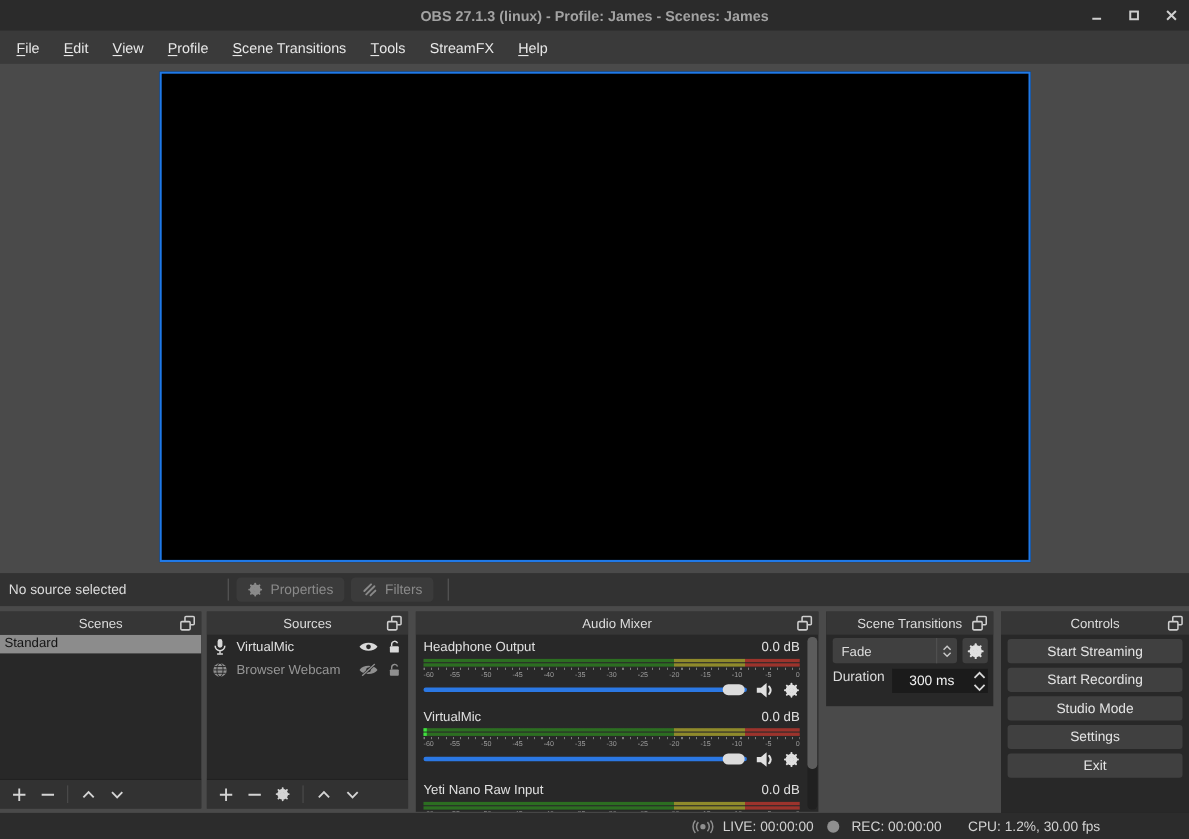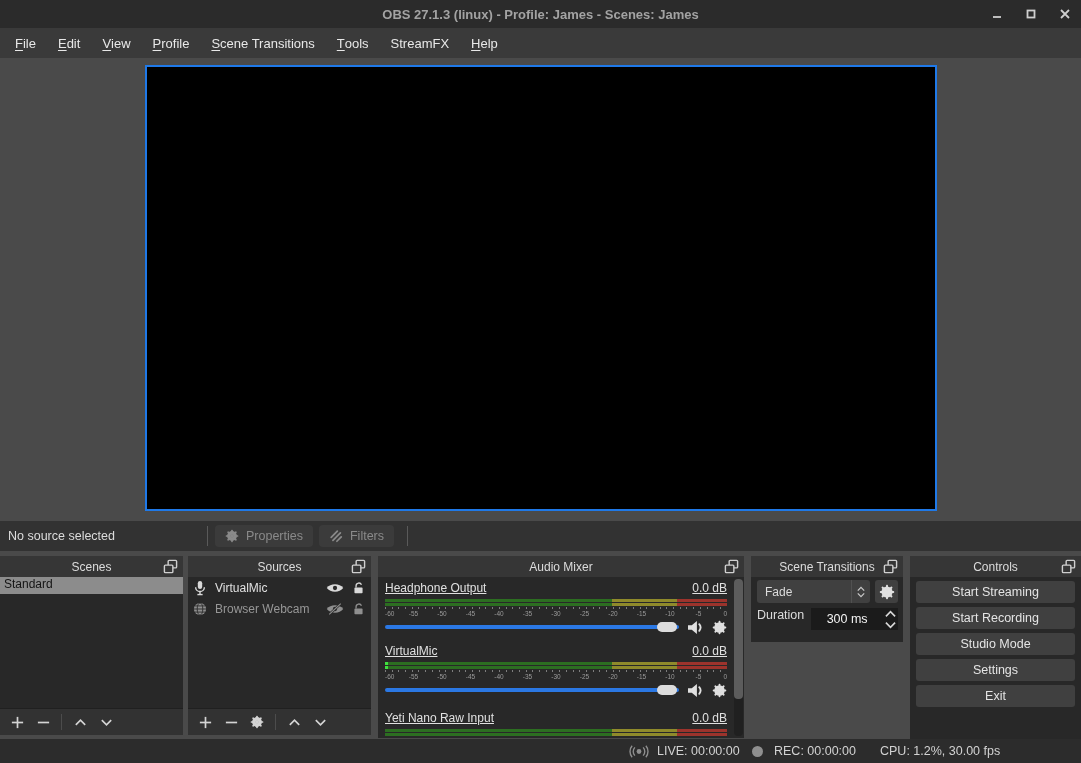--- a/index.html
+++ b/index.html
@@ -52,21 +52,21 @@
   .row-on  { color:#e0e0e0; } .row-on  svg { color:#d9d9d9; }
   .row-off { color:#979797; } .row-off svg { color:#8f8f8f; }
 
   .ptoolbar { position:absolute; left:0; bottom:0; width:100%; height:27px; background:#323232;
               border-top:1px solid #202020; display:flex; align-items:center; padding:0 4px; }
   .pt-btn { width:26px; height:22px; display:flex; align-items:center; justify-content:center;
             color:#d4d4d4; background:none; border:none; }
   .pt-sep { width:1px; height:16px; background:#4c4c4c; margin:0 5px; }
 
   
-  .mixer-row { position:absolute; left:7px; right:17px;text-decoration:underline; }
+  .mixer-row { position:absolute; left:7px; right:17px; }
   .mx-head { display:flex; justify-content:space-between; font-size:12px; color:#e0e0e0; height:16px; }
   .meter { margin-top:2px; }
   .meter-bar { position:relative; height:3px; margin-bottom:1px;
     background:linear-gradient(to right,#2c6e21 0,#2c6e21 66.5%,#8f8a2b 66.5%,#8f8a2b 85.5%,#9c332c 85.5%,#9c332c 100%); }
   .lit { position:absolute; left:0; top:0; width:3px; height:3px; background:#3fe03f; }
   .tickmarks { height:2px; background:repeating-linear-gradient(to right,#7d7d7d 0 1px,transparent 1px 6.7px); }
   .ticks { position:relative; height:8px; margin-top:1px; font-size:6.5px; color:#9a9a9a; }
   .ticks span { position:absolute; top:0; transform:translateX(-50%); }
   .ticks span:first-child { transform:none; }
   .ticks span:last-child  { transform:translateX(-100%); }

